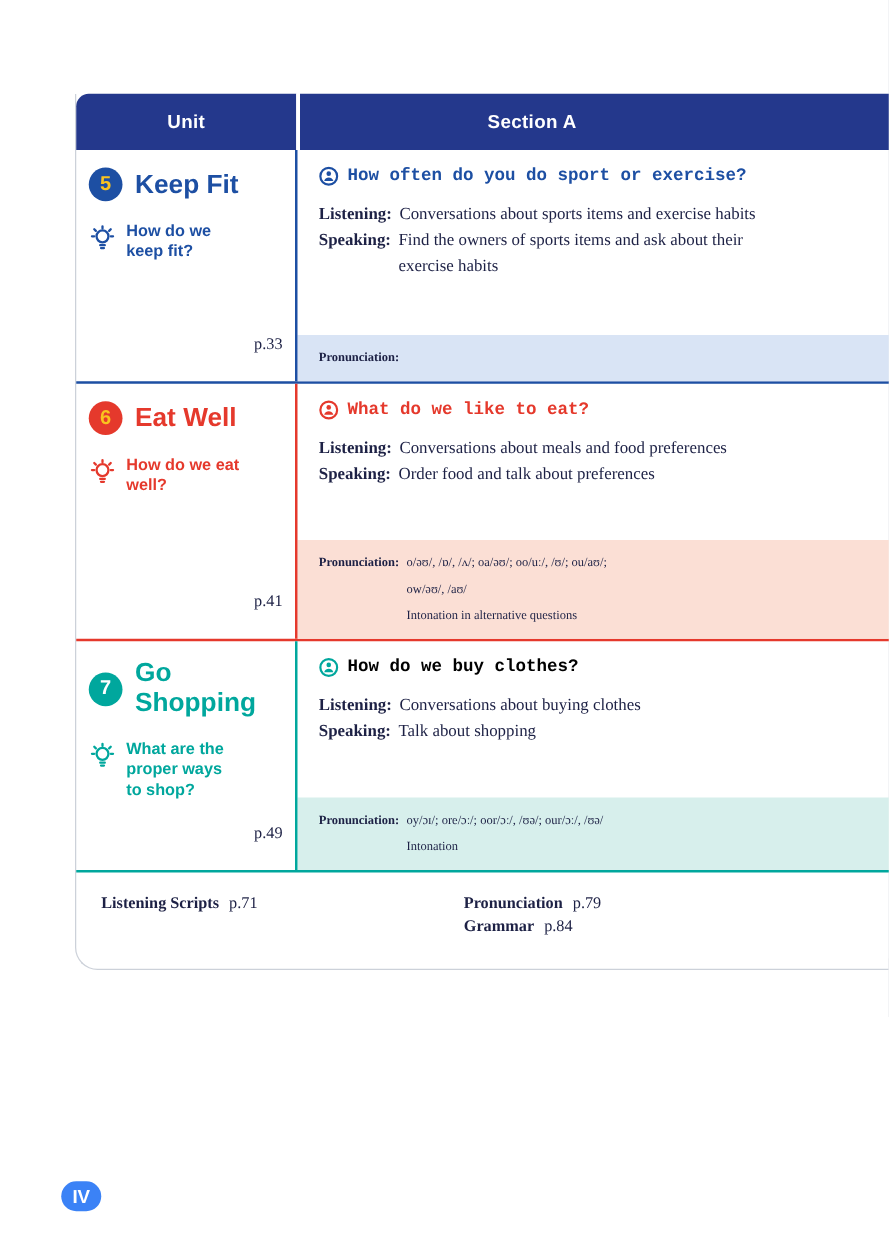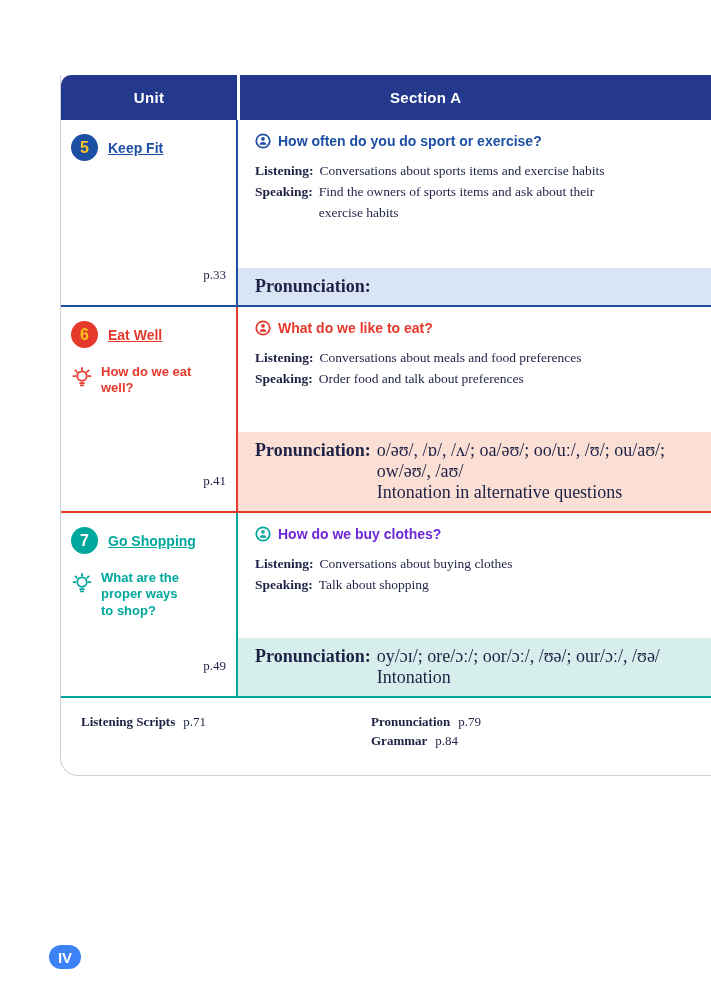--- a/index.html
+++ b/index.html
@@ -30,43 +30,43 @@
   .unit-5 .left{border-right:2px solid #1d4fa3;}
   .unit-6 .left{border-right:2px solid #e5392c;}
   .unit-7 .left{border-right:2px solid #00a79d;}
   .unit-head{display:flex;align-items:center;gap:10px;margin-left:2px;}
   .num-circle{width:27px;height:27px;border-radius:50%;flex:0 0 auto;
       display:flex;align-items:center;justify-content:center;
       font-weight:bold;font-size:16px;}
   .unit-5 .num-circle{background:#1d4fa3;color:#f9c31f;}
   .unit-6 .num-circle{background:#e5392c;color:#f9c31f;}
   .unit-7 .num-circle{background:#00a79d;color:#ffffff;}
-  .unit-title{font-size:14px;font-weight:bold;text-decoration:underline;}
+  .unit-title{font-size:21px;font-weight:bold;}
   .unit-5 .unit-title,.unit-5 .q-side,.unit-5 .icon{color:#1d4fa3;}
   .unit-6 .unit-title,.unit-6 .q-side,.unit-6 .icon{color:#e5392c;}
   .unit-7 .unit-title,.unit-7 .q-side,.unit-7 .icon{color:#00a79d;}
   .unit-q{display:flex;gap:8px;margin-top:16px;align-items:flex-start;margin-left:2px;}
   .bulb{flex:0 0 auto;margin-top:1px;}
   .q-side{font-size:13px;font-weight:bold;line-height:1.25;white-space:pre-line;}
   .page-ref{position:absolute;right:10px;bottom:22px;
       font-family:"Liberation Serif","DejaVu Serif",serif;font-size:13px;color:#1d2145;}
   
   .content{padding:13px 14px 6px 17px;flex:1;}
-  .q-line{display:flex;align-items:center;gap:7px;margin-bottom:11px;}
+  .q-line{display:flex;align-items:center;gap:7px;margin-bottom:11px;font-family:Liberation Mono, monospace;}
   .q-title{font-size:14px;font-weight:bold;}
   .unit-5 .q-title{color:#1d4fa3;}
   .unit-6 .q-title{color:#e5392c;}
-  .unit-7 .q-title{color:#6d28d9;}
+  .unit-7 .q-title{color:#000000;}
   .skill-line{display:flex;font-family:"Liberation Serif","DejaVu Serif",serif;
       font-size:13.5px;line-height:21px;color:#1d2145;}
   .skill-label{font-weight:bold;margin-right:6px;white-space:nowrap;}
   .skill-text{white-space:pre-line;}
   .pron{display:flex;padding:8px 14px 8px 17px;
       font-family:"Liberation Serif","DejaVu Serif",serif;
-      font-size:18px;line-height:21px;color:#1d2145;}
+      font-size:10px;line-height:21px;color:#1d2145;}
   .unit-5 .pron{background:#d9e4f5;}
   .unit-6 .pron{background:#fbdfd5;}
   .unit-7 .pron{background:#d7efec;}
   .pron-text{white-space:pre-line;}
   
   .toc-footer{display:flex;padding:15px 0 0 20px;height:77px;box-sizing:border-box;}
   .foot-col{display:flex;flex-direction:column;gap:2px;}
   .foot-col-left{width:290px;}
   .foot-line{font-family:"Liberation Serif","DejaVu Serif",serif;
       font-size:13px;line-height:17px;color:#1d2145;}
@@ -87,20 +87,31 @@
     <div class="th th-unit">Unit</div>
     <div class="th-sep"></div>
     <div class="th th-section">Section A</div>
   </div>
 
   <section class="unit unit-5">
     <div class="left">
       <div class="unit-head">
         <span class="num-circle">5</span>
         <span class="unit-title">Keep Fit</span>
+      </div>
+      <div class="unit-q">
+        <span class="bulb icon">
+          <svg width="22" height="24" viewBox="0 0 24 24" fill="none" stroke="currentColor" stroke-width="2" stroke-linecap="round">
+            <circle cx="12" cy="11" r="5.2"></circle>
+            <path d="M12 2.2v1.9M4.8 4.8l1.4 1.4M19.2 4.8L17.8 6.2M2.8 11h2M19.2 11h2"></path>
+            <path d="M10 18.7h4M10.7 21.2h2.6"></path>
+          </svg>
+        </span>
+        <span class="q-side">How do we
+keep fit?</span>
       </div>
       <span class="page-ref">p.33</span>
     </div>
     <div class="right">
       <div class="content">
         <div class="q-line">
           <span class="q-icon icon">
             <svg width="16" height="16" viewBox="0 0 20 20">
               <circle cx="10" cy="10" r="8.4" fill="none" stroke="currentColor" stroke-width="2.2"></circle>
               <circle cx="10" cy="7.4" r="2.3" fill="currentColor"></circle>

